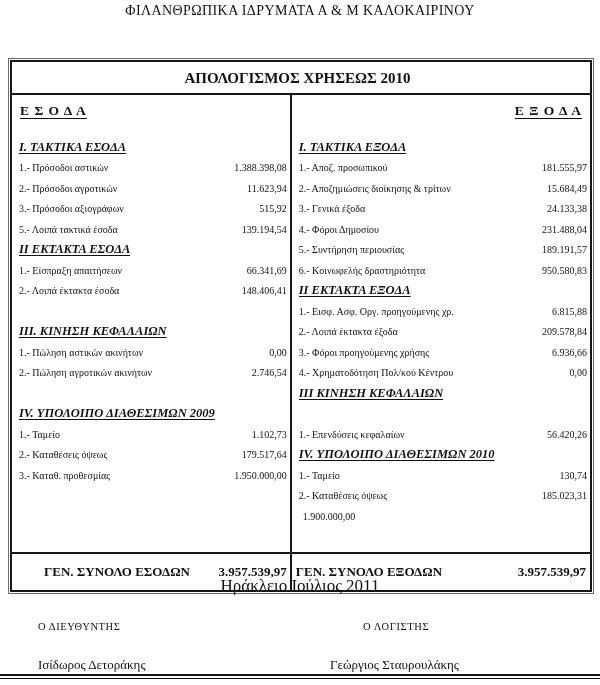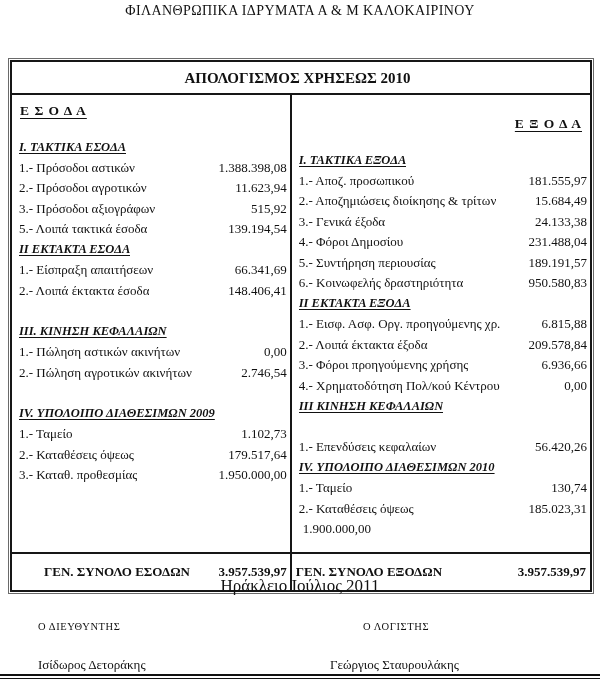--- a/index.html
+++ b/index.html
@@ -24,34 +24,34 @@
   .table-inner{border:2px solid #161616;}
 
   .table-title{
     text-align:center;font-weight:bold;font-size:15px;
     padding:8px 7px 6px 0;border-bottom:2px solid #161616;
   }
 
   .cols{display:flex;height:457px;}
   .col{box-sizing:border-box;overflow:hidden;}
   .col.left{width:48.4%;border-right:2px solid #161616;}
-  .col.right{flex:1;margin-top:13px;}
+  .col.right{flex:1;}
 
   .col-header{
     height:26px;margin-top:6px;margin-bottom:8px;
     font-weight:bold;font-size:13.5px;letter-spacing:1px;
     padding:2px 8px 0 8px;
   }
   .col-header .hdr{text-decoration:underline;text-underline-offset:3px;}
   .col.left .col-header{text-align:left;}
   .col.right .col-header{text-align:right;}
 
   .row{
     display:flex;justify-content:space-between;align-items:center;
-    height:20.5px;padding:0 3px 0 7px;font-size:13px;white-space:nowrap;
+    height:20.5px;padding:0 3px 0 7px;font-size:10px;white-space:nowrap;
   }
   .row .label{overflow:hidden;}
   .row .value{margin-left:4px;}
   .row.section{font-weight:bold;font-style:italic;font-size:12.5px;align-items:center;}
   .row.section .label{text-decoration:underline;text-underline-offset:2px;}
   .row.blank{visibility:hidden;}
 
   .totals{display:flex;border-top:2px solid #161616;font-weight:bold;}
   .total-cell{
     box-sizing:border-box;display:flex;justify-content:space-between;align-items:center;

